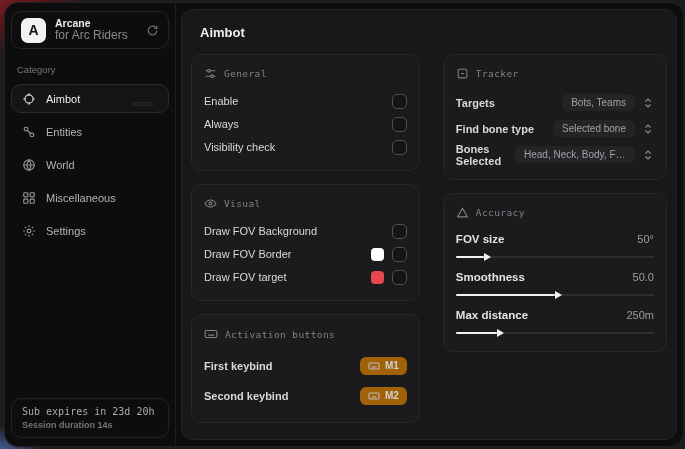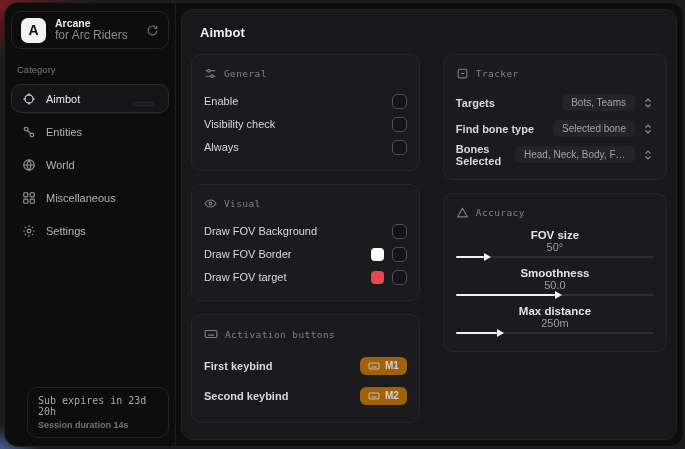--- a/index.html
+++ b/index.html
@@ -52,21 +52,21 @@
   .nav-item.active{
     border-color:#2c2c2f; background:#151517; color:#ededef;
   }
   .nav-item.active .nicon{ color:#d8d8db; }
   .active-hint{
     position:absolute; right:14px; bottom:6px;
     width:22px; height:4px; border-radius:2px; background:#1d1d20;
     border:1px solid #242427;
   }
   .side-footer{
-    position:absolute; left:22px; right:6px; bottom:8px;
+    position:absolute; left:6px; right:6px; bottom:8px;
     border:1px solid #232326; border-radius:10px;
     padding:7px 10px;
   }
   .footer-line1{ font-family:"DejaVu Sans Mono", monospace; font-size:10px; color:#aaaaae; }
   .footer-line2{ font-size:9px; color:#737378; margin-top:3px; font-weight:bold; }
   
   .main-panel{
     position:absolute; left:176px; top:6px; right:6px; bottom:6px;
     background:#18181a; border:1px solid #232325; border-radius:12px;
     padding:12px 7px 7px;
@@ -114,21 +114,21 @@
   .dd-pill{
     background:#242427; border-radius:6px; padding:3px 9px;
     font-size:10px; color:#a2a2a7; cursor:pointer;
     max-width:132px; white-space:nowrap; overflow:hidden; text-overflow:ellipsis;
   }
   .dd-wide{ max-width:120px; }
   .unfold{ display:flex; color:#8b8b90; margin-left:2px; }
   .trow .row-right{ gap:5px; }
   
   .acc-row{ margin-top:4px; }
-  .acc-top{ display:flex; justify-content:space-between; align-items:center; height:20px;flex-direction:column; }
+  .acc-top{ display:flex; justify-content:space-between; align-items:center; height:20px; }
   .acc-label{ font-size:11.5px; font-weight:bold; color:#e3e3e6; }
   .acc-value{ font-size:11px; color:#9c9ca1; }
   .slider{ position:relative; height:12px; margin-top:2px; cursor:pointer; }
   .slider .track{
     position:absolute; left:0; right:0; top:5px; height:2px; background:#2f2f32; border-radius:1px;
   }
   .slider .fill{
     position:absolute; left:0; top:5px; height:2px; background:#f2f2f2; border-radius:1px;
   }
   .slider .fill::after{
@@ -234,25 +234,25 @@
                   <circle cx="15" cy="17" r="2.4" fill="#1b1b1d"></circle>
               </svg>
             </span>
             <span>General</span>
           </div>
           <div class="row">
             <span class="row-label">Enable</span>
             <span class="checkbox"></span>
           </div>
           <div class="row">
+            <span class="row-label">Always</span>
+            <span class="checkbox"></span>
+          </div>
+          <div class="row">
             <span class="row-label">Visibility check</span>
-            <span class="checkbox"></span>
-          </div>
-          <div class="row">
-            <span class="row-label">Always</span>
             <span class="checkbox"></span>
           </div>
         </div>
 
         <div class="card">
           <div class="card-header">
             <span class="hicon">
               <svg width="13" height="13" viewBox="0 0 24 24" fill="none" stroke="currentColor" stroke-width="2">
                 <path d="M2 12s3.5-6.5 10-6.5S22 12 22 12s-3.5 6.5-10 6.5S2 12 2 12z"></path>
                   <circle cx="12" cy="12" r="2.6"></circle>

